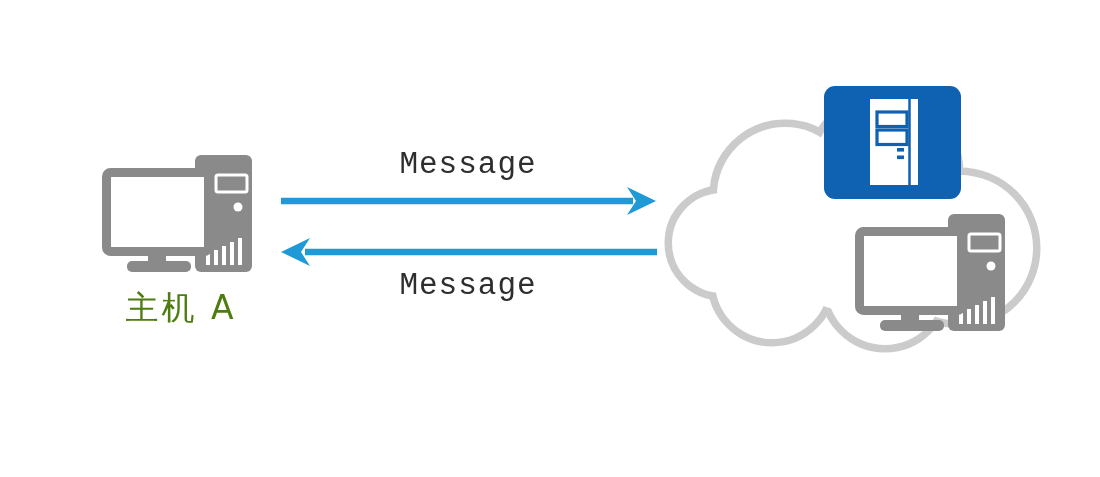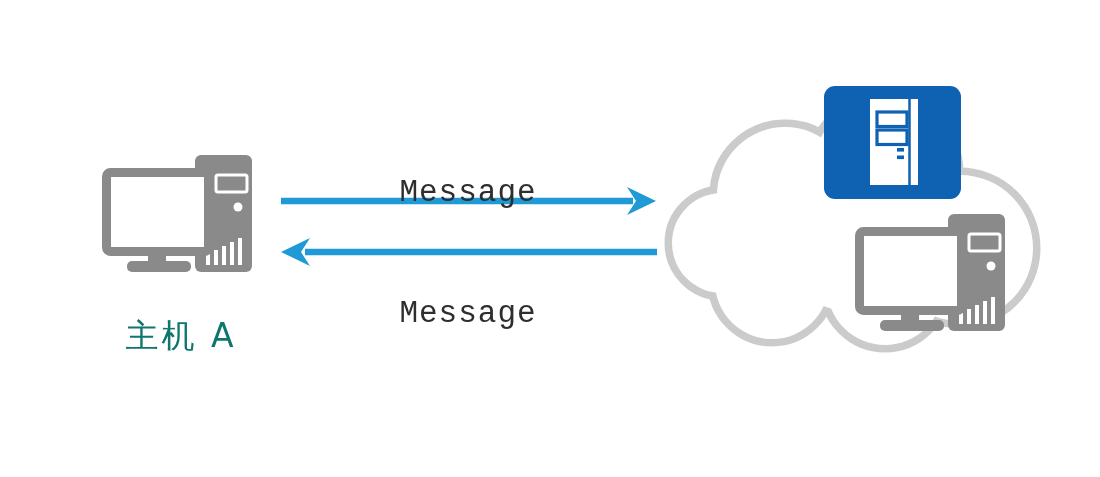--- a/index.html
+++ b/index.html
@@ -19,42 +19,41 @@
     position: absolute;
     left: 0;
     top: 0;
   }
   .label {
     position: absolute;
     color: #2d2d2d;
     white-space: nowrap;
     text-align: center;
     user-select: none;
-    margin-top: 28px;
   }
   .message-label {
     left: 348px;
     width: 240px;
     font-family: "Liberation Mono", "DejaVu Sans Mono", monospace;
     font-size: 31px;
     line-height: 36px;
     letter-spacing: 1px;
     color: #2e2e2e;
   }
   #message-top-label    { top: 147px; }
   #message-bottom-label { top: 268px; }
   #host-a-label {
     left: 75px;
     top: 289px;
     width: 212px;
     font-family: "DejaVu Sans", "Liberation Sans", sans-serif;
     font-size: 33px;
     line-height: 38px;
     letter-spacing: 3px;
-    color: #0f766e;
+    color: #4d7c0f;
   }
 </style>
 </head>
 <body>
 
 <div id="canvas">
 
   <svg id="diagram-svg" width="1100" height="477" viewBox="0 0 1100 477" xmlns="http://www.w3.org/2000/svg">
 
     <defs>

